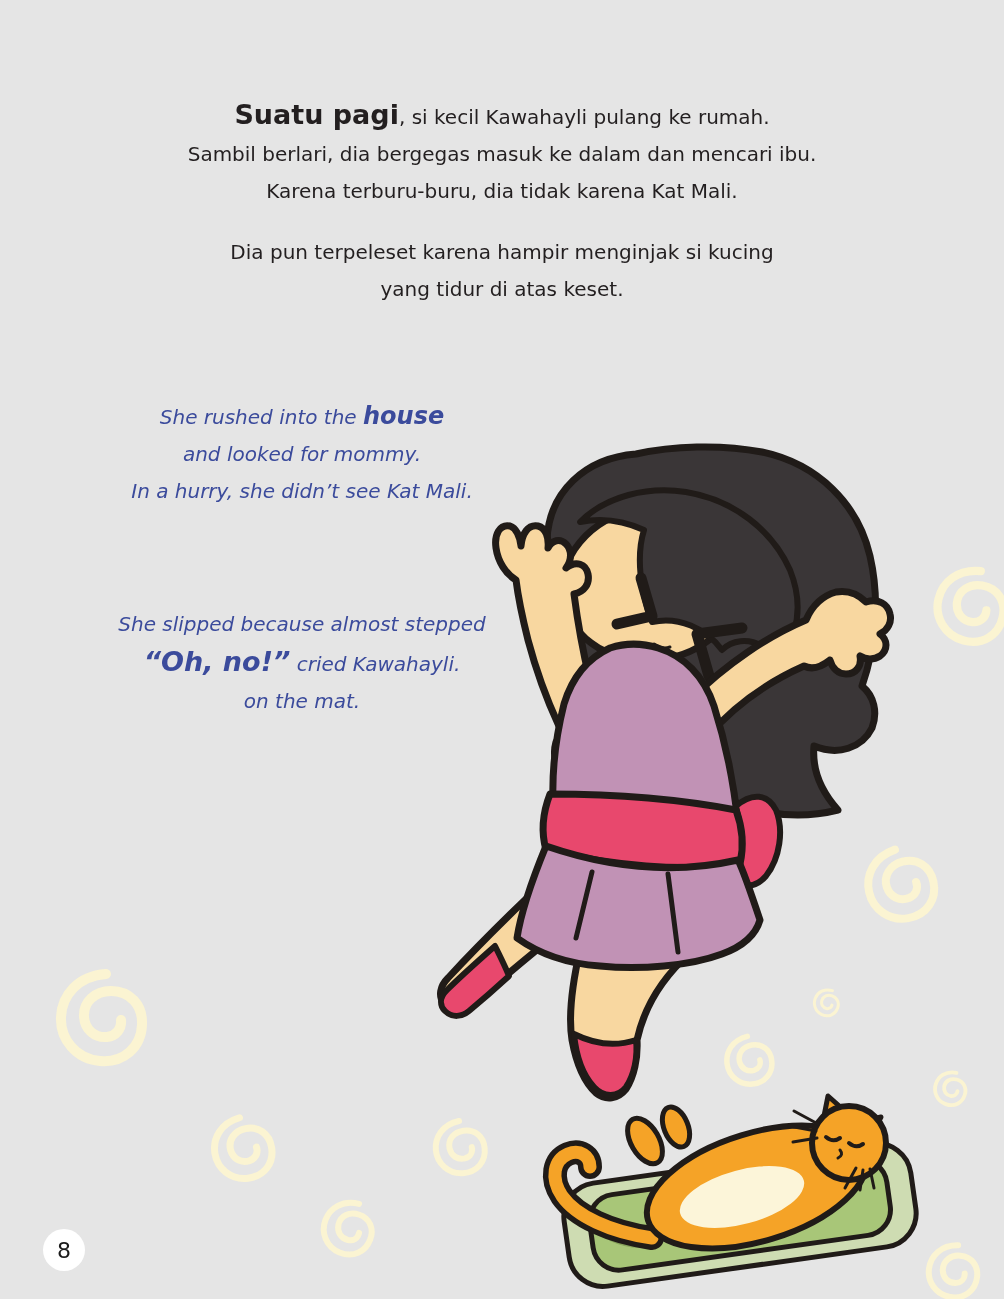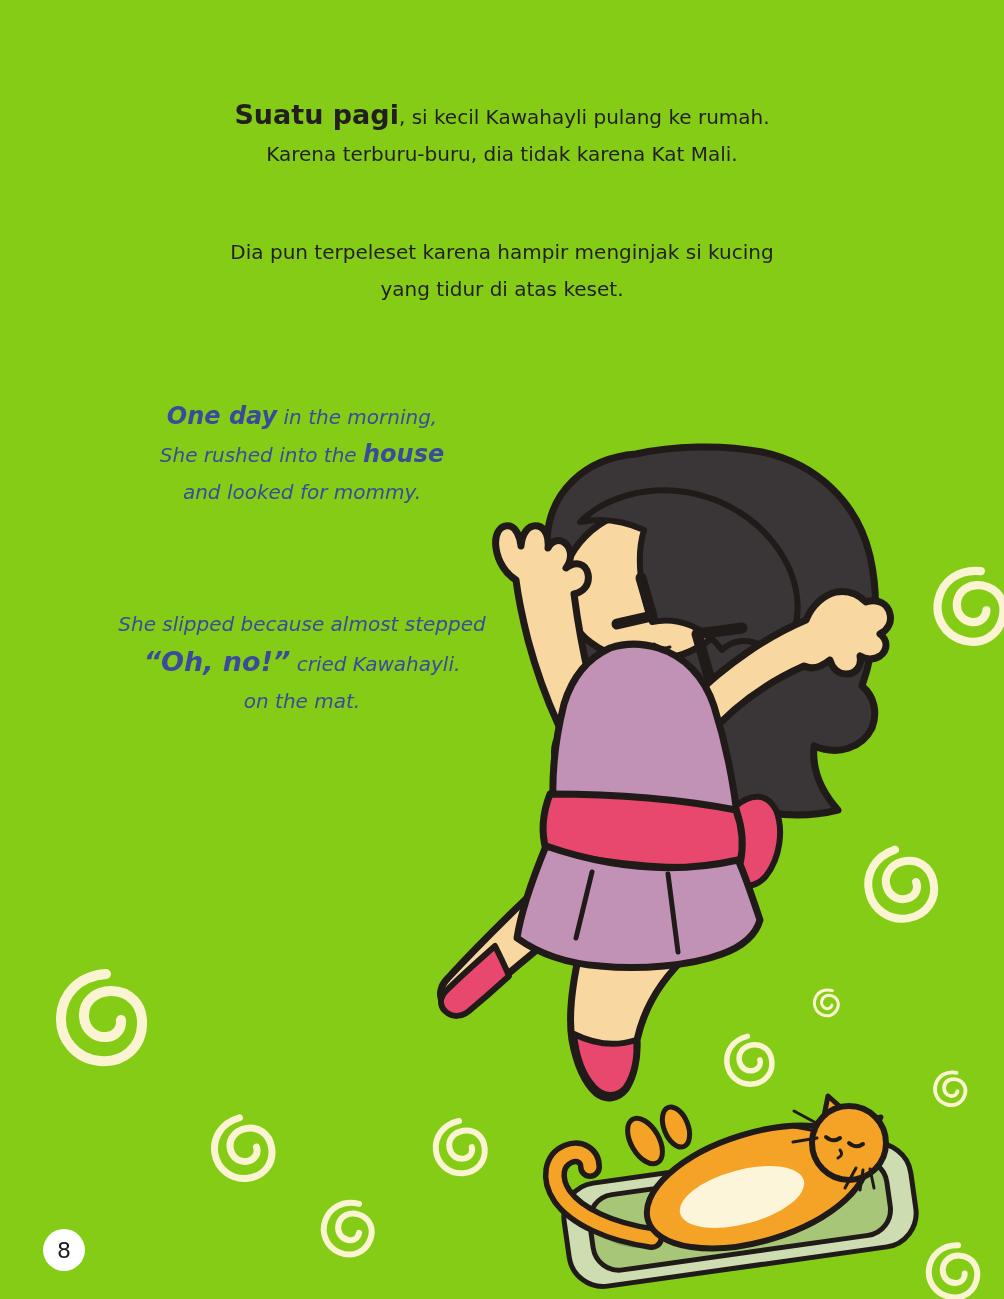--- a/index.html
+++ b/index.html
@@ -1,19 +1,19 @@
 <!DOCTYPE html>
 <html><head>
 <meta charset="utf-8">
 <style>
   html,body{margin:0;padding:0;}
   #page{
     position:relative;
     width:1004px;height:1299px;
-    background:#84cc16;
+    background:#e5e5e5;
     overflow:hidden;
     font-family:"DejaVu Sans","Liberation Sans",sans-serif;
   }
   .txt{position:absolute;text-align:center;line-height:37px;}
   .id-text{color:#231F20;font-size:20px;}
   .en-text{color:#3B4B9C;font-size:20px;font-style:italic;}
   .lead-xl{font-weight:700;font-size:27px;}
   .lead-xxl{font-weight:700;font-size:29px;}
   .lead-md{font-weight:700;font-size:24px;}
   .bold-inline{font-weight:700;font-size:24px;text-align:right;}
@@ -158,32 +158,33 @@
         <path d="M 817,1138 L 793,1142"></path>
         <path d="M 856,1168 L 845,1188"></path>
         <path d="M 863,1170 L 860,1190"></path>
         <path d="M 870,1169 L 874,1188"></path>
       </g>
     </g>
   </svg>
 
   <div id="p1" class="txt id-text">
     <div><span class="lead-xl">Suatu pagi</span><span>, si kecil Kawahayli pulang ke rumah.</span></div>
+    <div>Sambil berlari, dia bergegas masuk ke dalam dan mencari ibu.</div>
     <div>Karena terburu-buru, dia tidak karena Kat Mali.</div>
   </div>
 
   <div id="p2" class="txt id-text">
     <div>Dia pun terpeleset karena hampir menginjak si kucing</div>
     <div>yang tidur di atas keset.</div>
   </div>
 
   <div id="p3" class="txt en-text">
-    <div><span class="lead-md">One day</span><span> in the morning,</span></div>
     <div><span>She rushed into the </span><span class="bold-inline">house</span></div>
     <div>and looked for mommy.</div>
+    <div>In a hurry, she didn’t see Kat Mali.</div>
   </div>
 
   <div id="p4" class="txt en-text">
     <div>She slipped because almost stepped</div>
     <div><span class="lead-xl">“Oh, no!”</span><span> cried Kawahayli.</span></div>
     <div>on the mat.</div>
   </div>
 
   <div id="page-number">
     <span>8</span>

